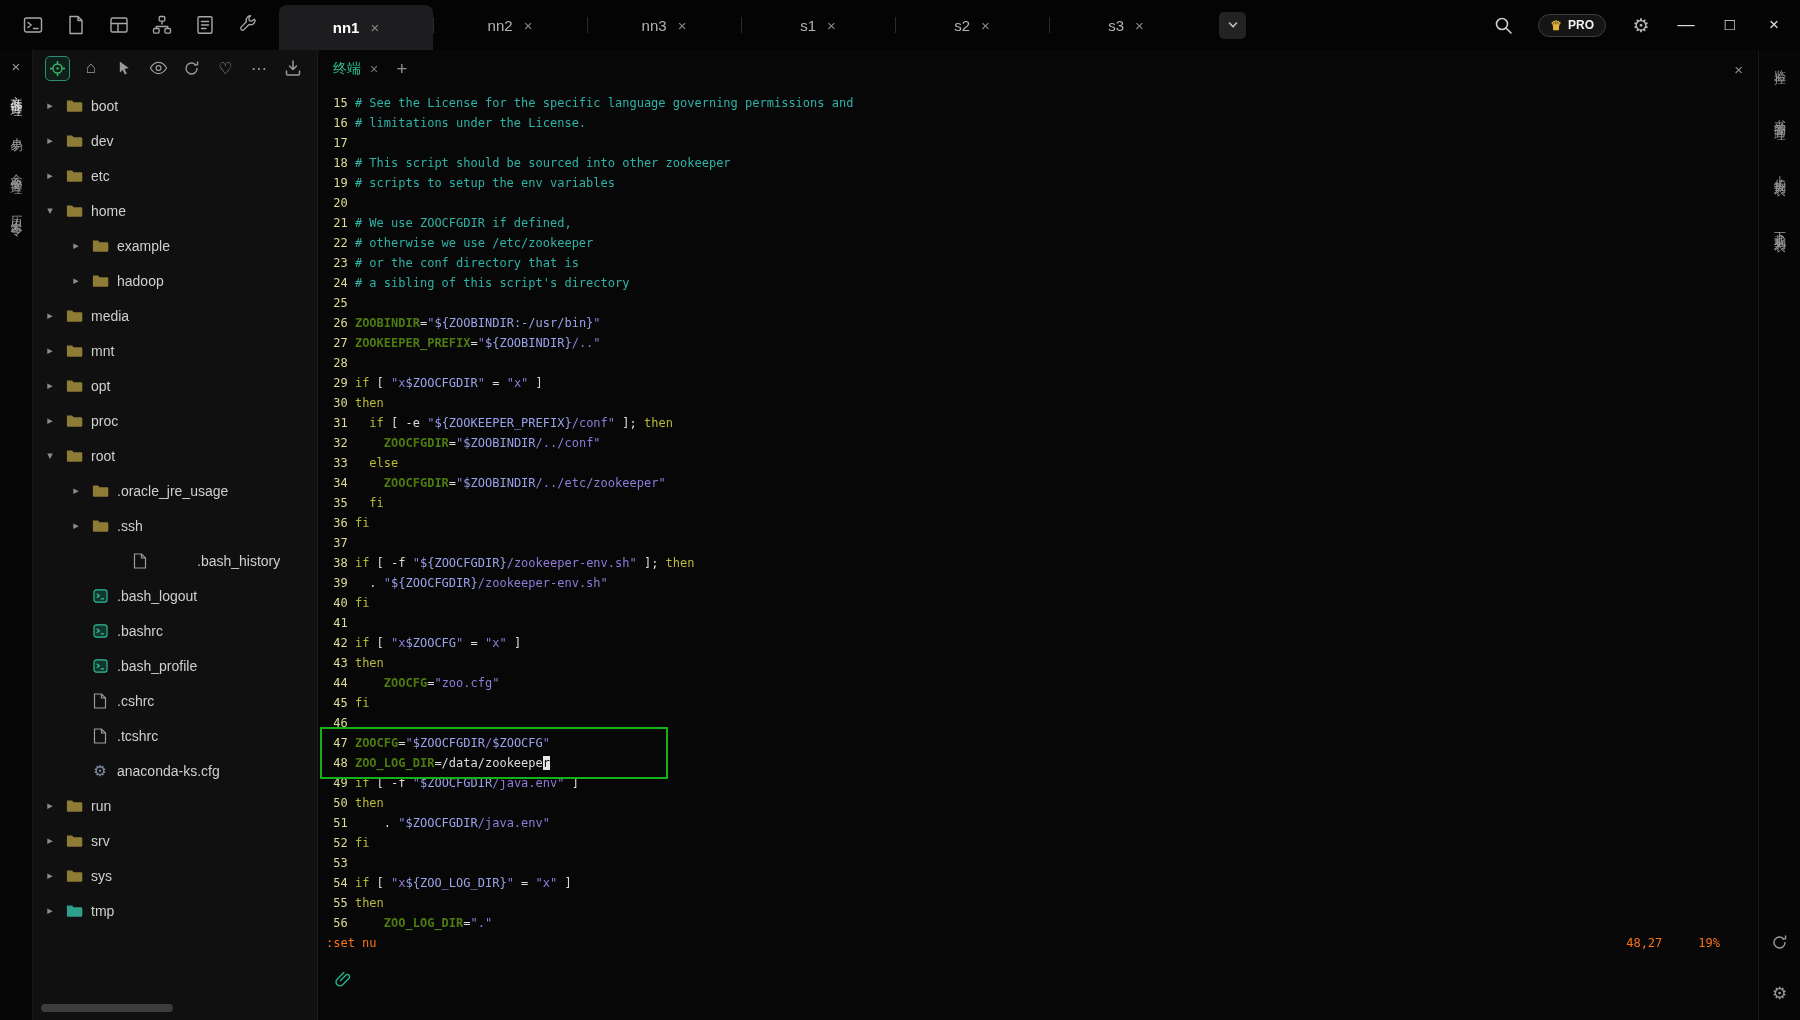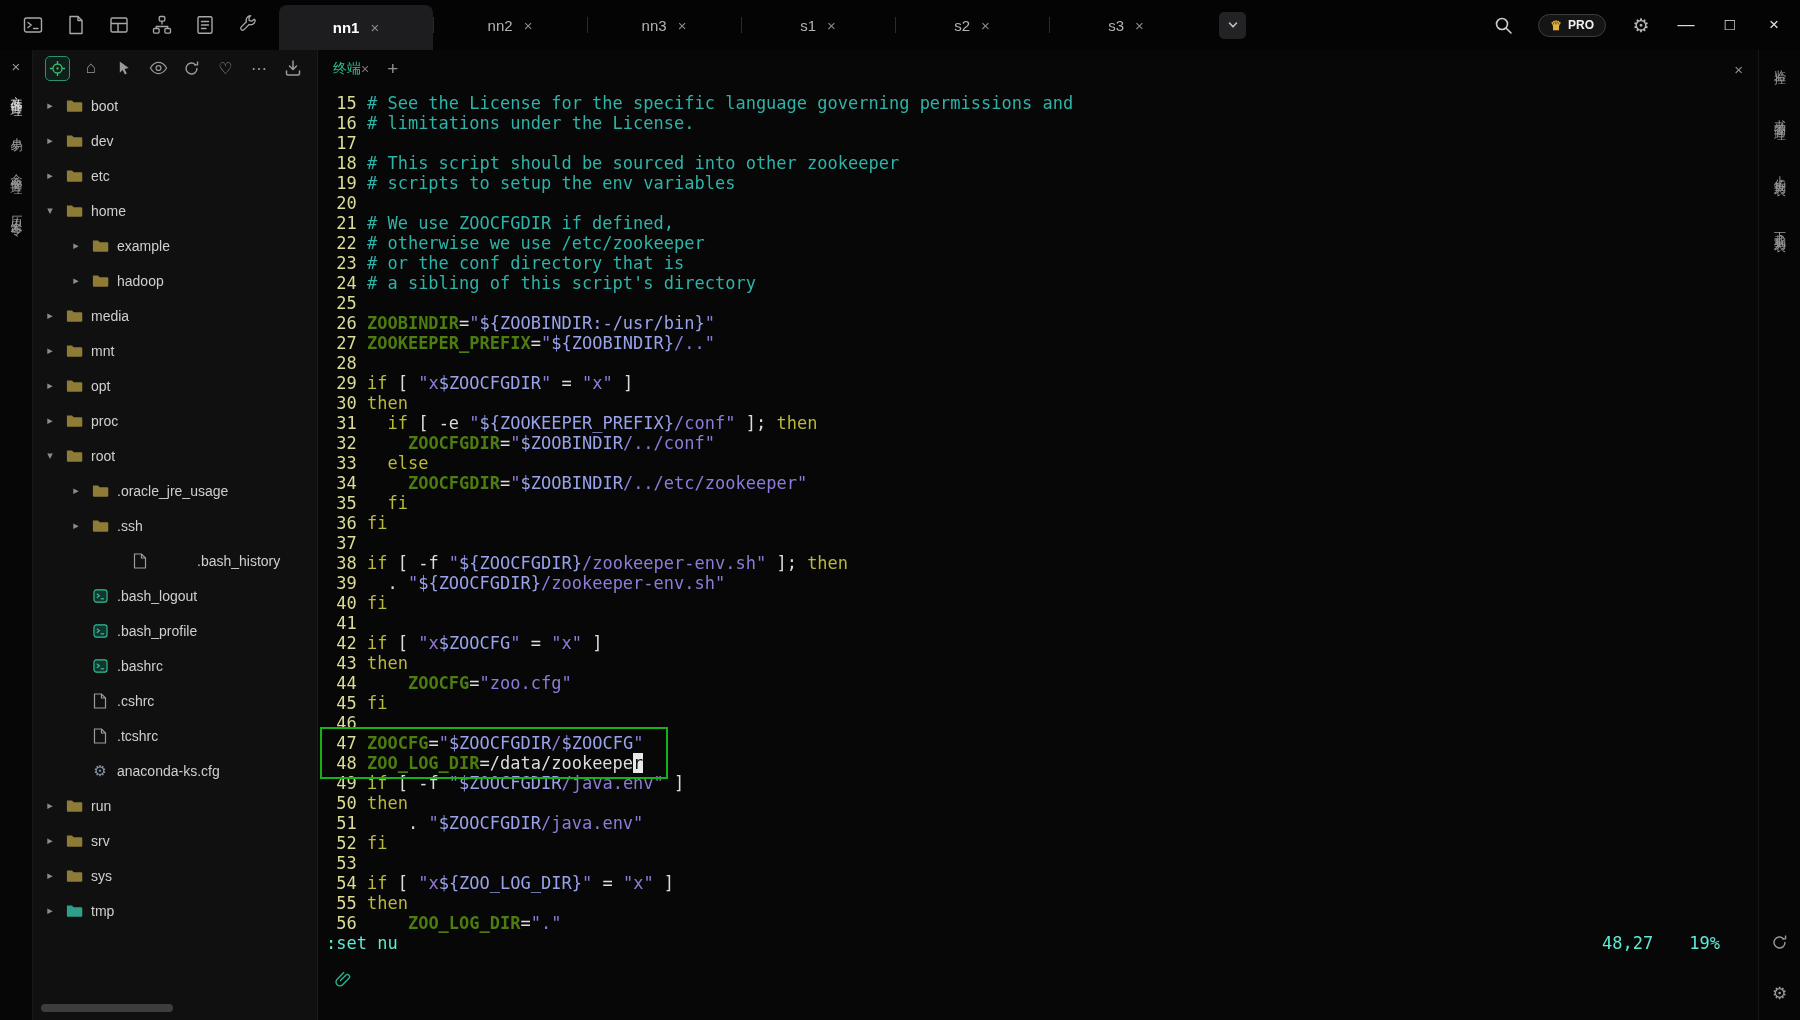--- a/index.html
+++ b/index.html
@@ -47,35 +47,35 @@
   .tree{flex:1;overflow:hidden;padding-top:2px}
   .tree-row{height:35px;display:flex;align-items:center;gap:8px;font-size:14px;color:#cfcfcf;white-space:nowrap}
   .chev{width:14px;flex:0 0 14px;color:#8c8c8c;font-size:11px;text-align:center}
   .tree-icon{width:18px;flex:0 0 18px;display:flex;justify-content:center;align-items:center}
   .hscroll{height:8px;margin:3px 8px 8px}
   .hthumb{width:132px;height:8px;background:#3d3d3d;border-radius:4px}
 
   
   .terminal{flex:1;display:flex;flex-direction:column;background:#070707;min-width:0}
   .term-tabbar{height:38px;flex:0 0 38px;display:flex;align-items:center;padding:0 15px}
-  .term-tab{display:flex;align-items:center;font-size:14px;color:#2fbf8f}
+  .term-tab{display:flex;align-items:center;gap:9px;font-size:14px;color:#2fbf8f}
   .term-tab-close{color:#7b7b7b;font-size:14px}
   .term-add{color:#909090;font-size:19px;margin-left:18px}
   .term-bar-close{margin-left:auto;color:#909090;font-size:15px}
-  .term-body{flex:1;position:relative;padding:5px 0 0 8px;font-family:"DejaVu Sans Mono",monospace;font-size:17px;line-height:20px}
+  .term-body{flex:1;position:relative;padding:5px 0 0 8px;font-family:"DejaVu Sans Mono",monospace;font-size:12px;line-height:20px}
   .code-line{white-space:pre;height:20px}
   .ln{color:#dcdc96}
   .tk-c{color:#2fb3a8}
   .tk-k{color:#b9b93a}
   .tk-s{color:#8f7bd8}
   .tk-d{color:#9aa2ea}
   .tk-v{color:#4d7c0f;font-weight:bold}
   .tk-p{color:#dcdcdc}
   .tk-x{background:#e8e8e8;color:#111}
-  .status-line{display:flex;white-space:pre;color:#5eead4;padding-right:38px;height:20px}
+  .status-line{display:flex;white-space:pre;color:#f97316;padding-right:38px;height:20px}
   .status-pos{margin-left:auto}
   .status-pct{margin-left:36px}
   .annotation-box{position:absolute;left:2px;width:348px;border:2px solid #16b116;pointer-events:none}
   .term-foot{margin:16px 0 0 8px}
 </style>
 </head>
 <body>
 
 <div class="app">
 
@@ -360,32 +360,32 @@
           </div>
           <div class="tree-row" style="padding-left: 36px;">
             <span class="chev"></span>
             <span class="tree-icon">
               <svg width="15" height="14" viewBox="0 0 16 15">
                 <rect x="1" y="1" width="14" height="13" rx="2.5" fill="#12362e" stroke="#2fbf9a" stroke-width="1.2"></rect>
                 <path d="M4 5 l2.8 2.2 L4 9.4" fill="none" stroke="#2fbf9a" stroke-width="1.3"></path>
                 <path d="M8.2 10.5 h3.6" stroke="#2fbf9a" stroke-width="1.3"></path>
               </svg>
             </span>
-            <span>.bash_profile</span>
+            <span>.bashrc</span>
           </div>
           <div class="tree-row" style="padding-left: 36px;">
             <span class="chev"></span>
             <span class="tree-icon">
               <svg width="15" height="14" viewBox="0 0 16 15">
                 <rect x="1" y="1" width="14" height="13" rx="2.5" fill="#12362e" stroke="#2fbf9a" stroke-width="1.2"></rect>
                 <path d="M4 5 l2.8 2.2 L4 9.4" fill="none" stroke="#2fbf9a" stroke-width="1.3"></path>
                 <path d="M8.2 10.5 h3.6" stroke="#2fbf9a" stroke-width="1.3"></path>
               </svg>
             </span>
-            <span>.bashrc</span>
+            <span>.bash_profile</span>
           </div>
           <div class="tree-row" style="padding-left: 36px;">
             <span class="chev"></span>
             <span class="tree-icon">
               <svg width="14" height="16" viewBox="0 0 14 16">
                 <path d="M1.5 1 h7 l4 4 v10 h-11 z" fill="none" stroke="#9b9b9b" stroke-width="1.2"></path>
                 <path d="M8.5 1 v4 h4" fill="none" stroke="#9b9b9b" stroke-width="1.2"></path>
               </svg>
             </span>
             <span>.cshrc</span>

